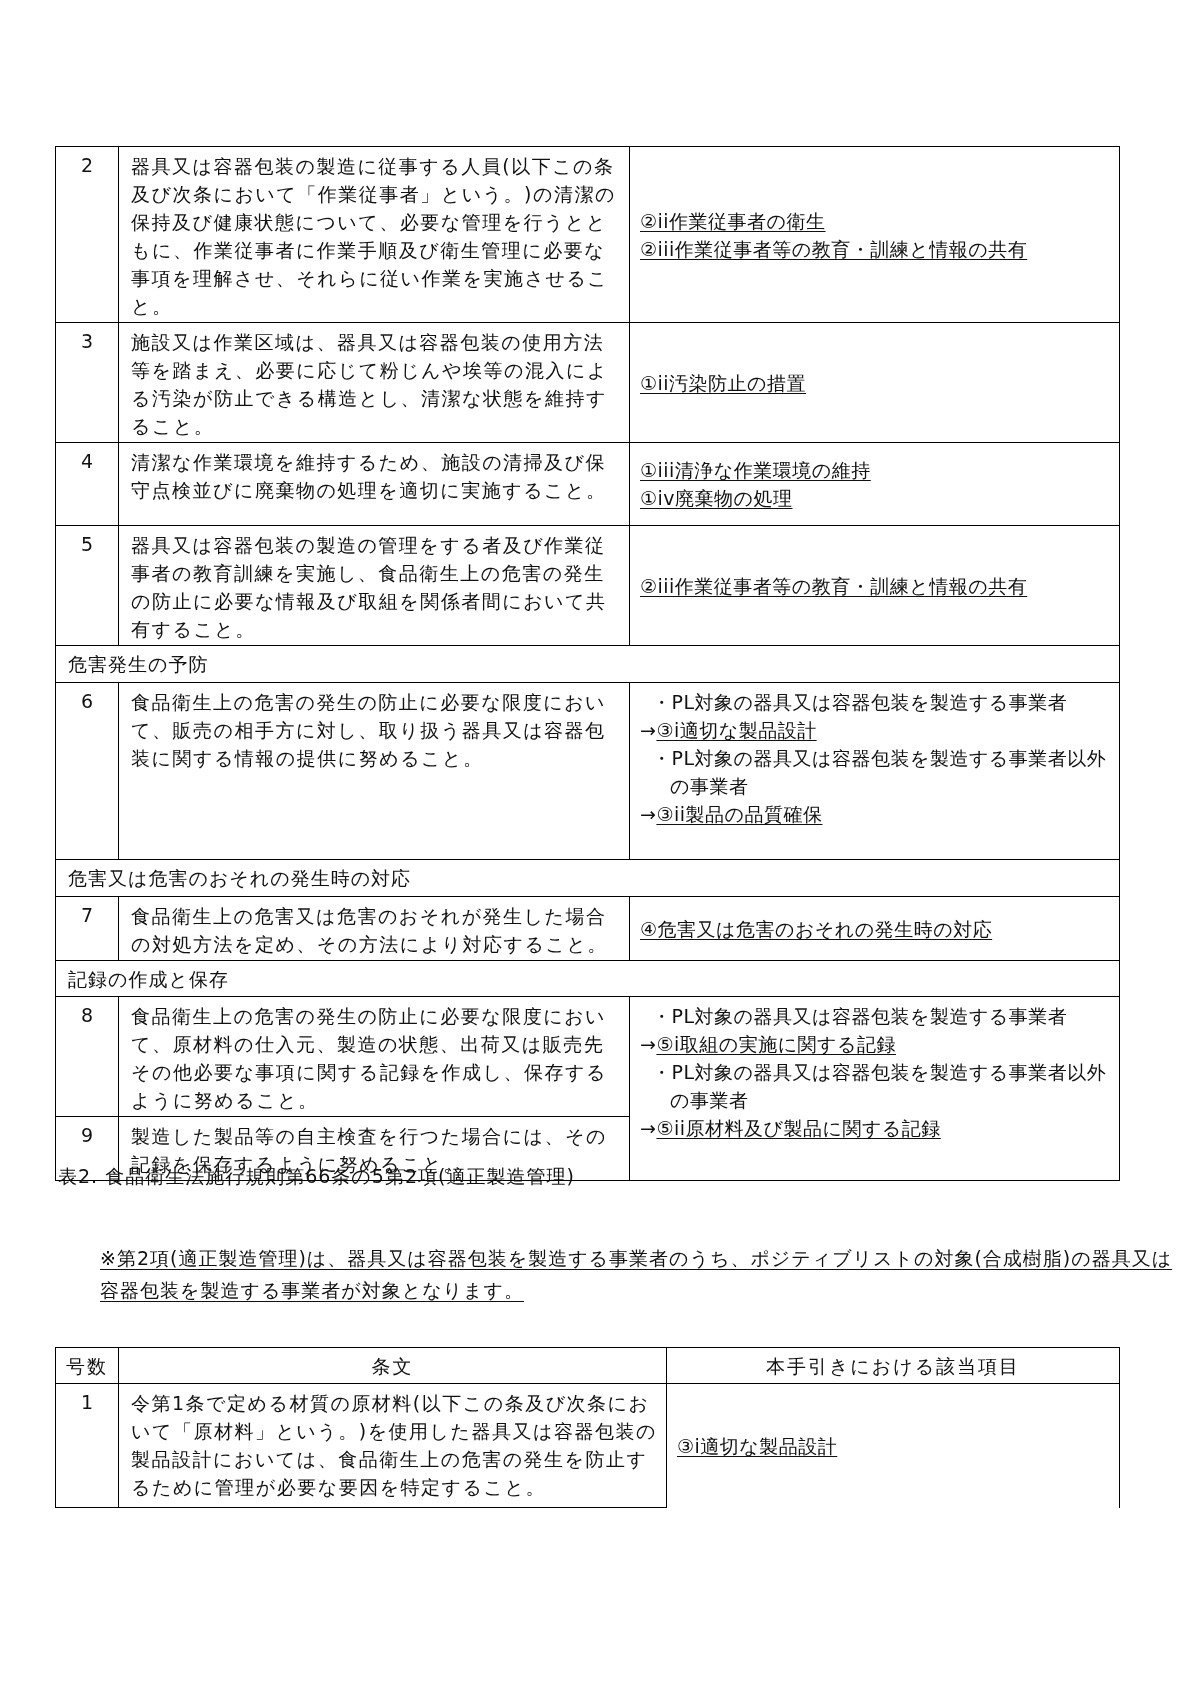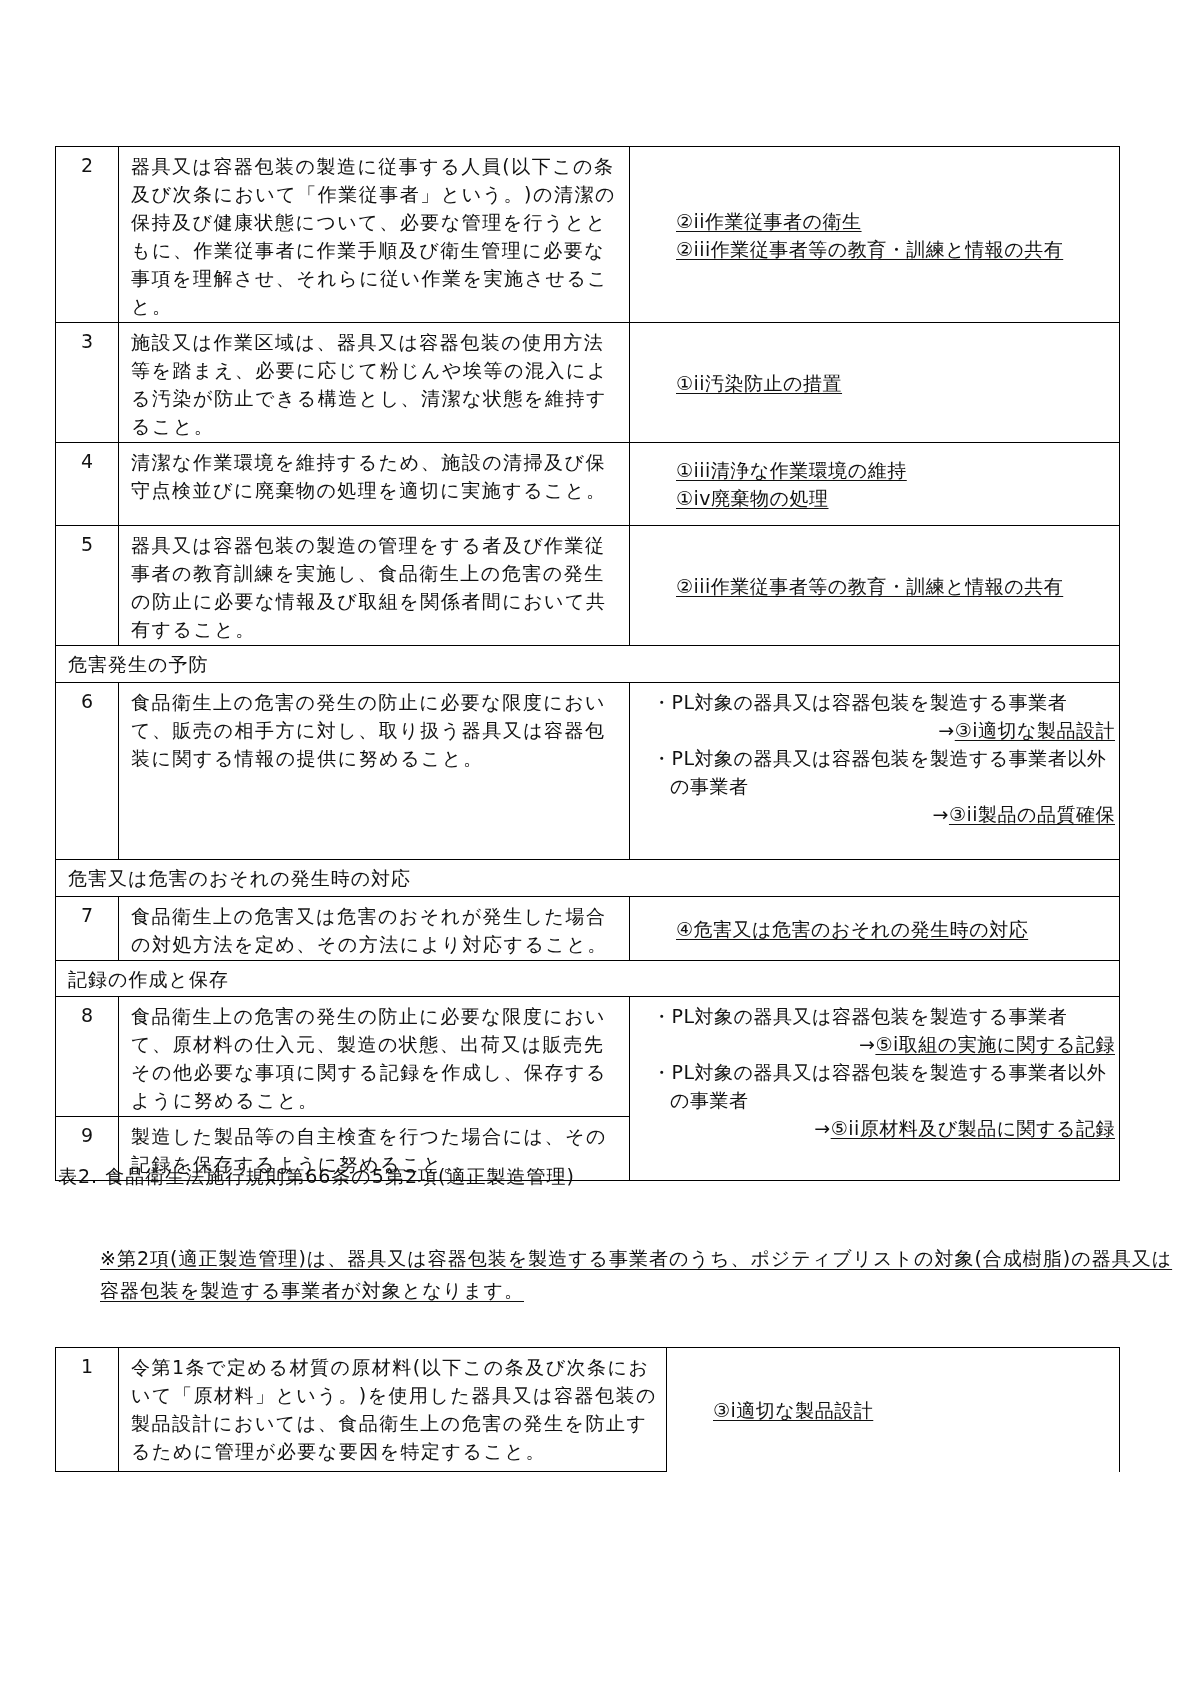--- a/index.html
+++ b/index.html
@@ -12,23 +12,23 @@
       position: absolute; left: 55px; border-collapse: collapse;
       table-layout: fixed; font-size: 19px; line-height: 28px;
     }
     .tbl td { border: 1.5px solid #000; vertical-align: top; padding: 0; }
     .num { text-align: center; padding-top: 4px !important; }
     .txt { padding: 5px 8px 2px 12px !important; letter-spacing: 1.5px; }
     .ref { padding: 0 4px 0 10px !important; vertical-align: middle !important; letter-spacing: 0.5px; }
     .ref-top { vertical-align: top !important; padding-top: 5px !important; }
     .sec { padding: 4px 12px 2px 12px !important; letter-spacing: 1px; }
     .link { text-decoration: underline; text-underline-offset: 3px; }
-    .line { display: block; margin-left: 36px; }
+    .line { display: block; }
     .bullet { display: block; padding-left: 18px; text-indent: -18px; margin-left: 12px; }
-    .arrow { display: block; text-align: right; }
+    .arrow { display: block; }
     .hdr { text-align: center; vertical-align: middle !important; padding: 2px 0 !important; letter-spacing: 2px; }
 
     #t1 { top: 146px; width: 1064px; }
     #t2 { top: 1347px; width: 1064px; }
 
     .caption {
       position: absolute; left: 58px; font-size: 19px; line-height: 32px; letter-spacing: 1px;
     }
     #cap-title { top: 1160px; }
     #cap-note { top: 1242px; width: 1080px; margin-left: 42px; }
@@ -131,20 +131,25 @@
 <div id="cap-title" class="caption">表2. 食品衛生法施行規則第66条の5第2項(適正製造管理)</div>
 <div id="cap-note" class="caption"><span>※第2項(適正製造管理)は、器具又は容器包装を製造する事業者のうち、ポジティブリストの対象(合成樹脂)の器具又は容器包装を製造する事業者が対象となります。</span></div>
 
 <table id="t2" class="tbl">
   <colgroup>
     <col style="width:63px">
     <col style="width:548px">
     <col style="width:453px">
   </colgroup>
   <tbody>
+    <tr style="height:36px">
+      <td class="hdr">号数</td>
+      <td class="hdr">条文</td>
+      <td class="hdr">本手引きにおける該当項目</td>
+    </tr>
     <tr style="height:124px">
       <td class="num">1</td>
       <td class="txt">令第1条で定める材質の原材料(以下この条及び次条において「原材料」という。)を使用した器具又は容器包装の製品設計においては、食品衛生上の危害の発生を防止するために管理が必要な要因を特定すること。</td>
       <td class="ref" style="border-bottom:none">
         <span class="line link">③i適切な製品設計</span>
       </td>
     </tr>
   </tbody>
 </table>
 

